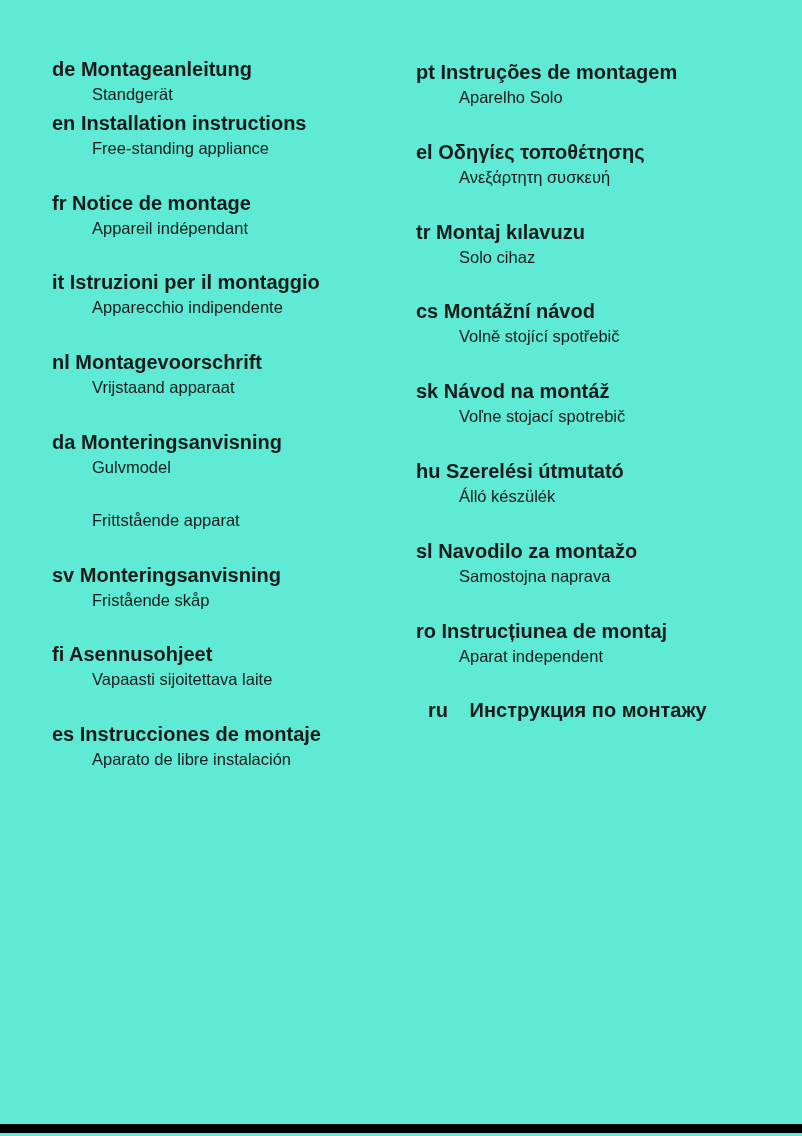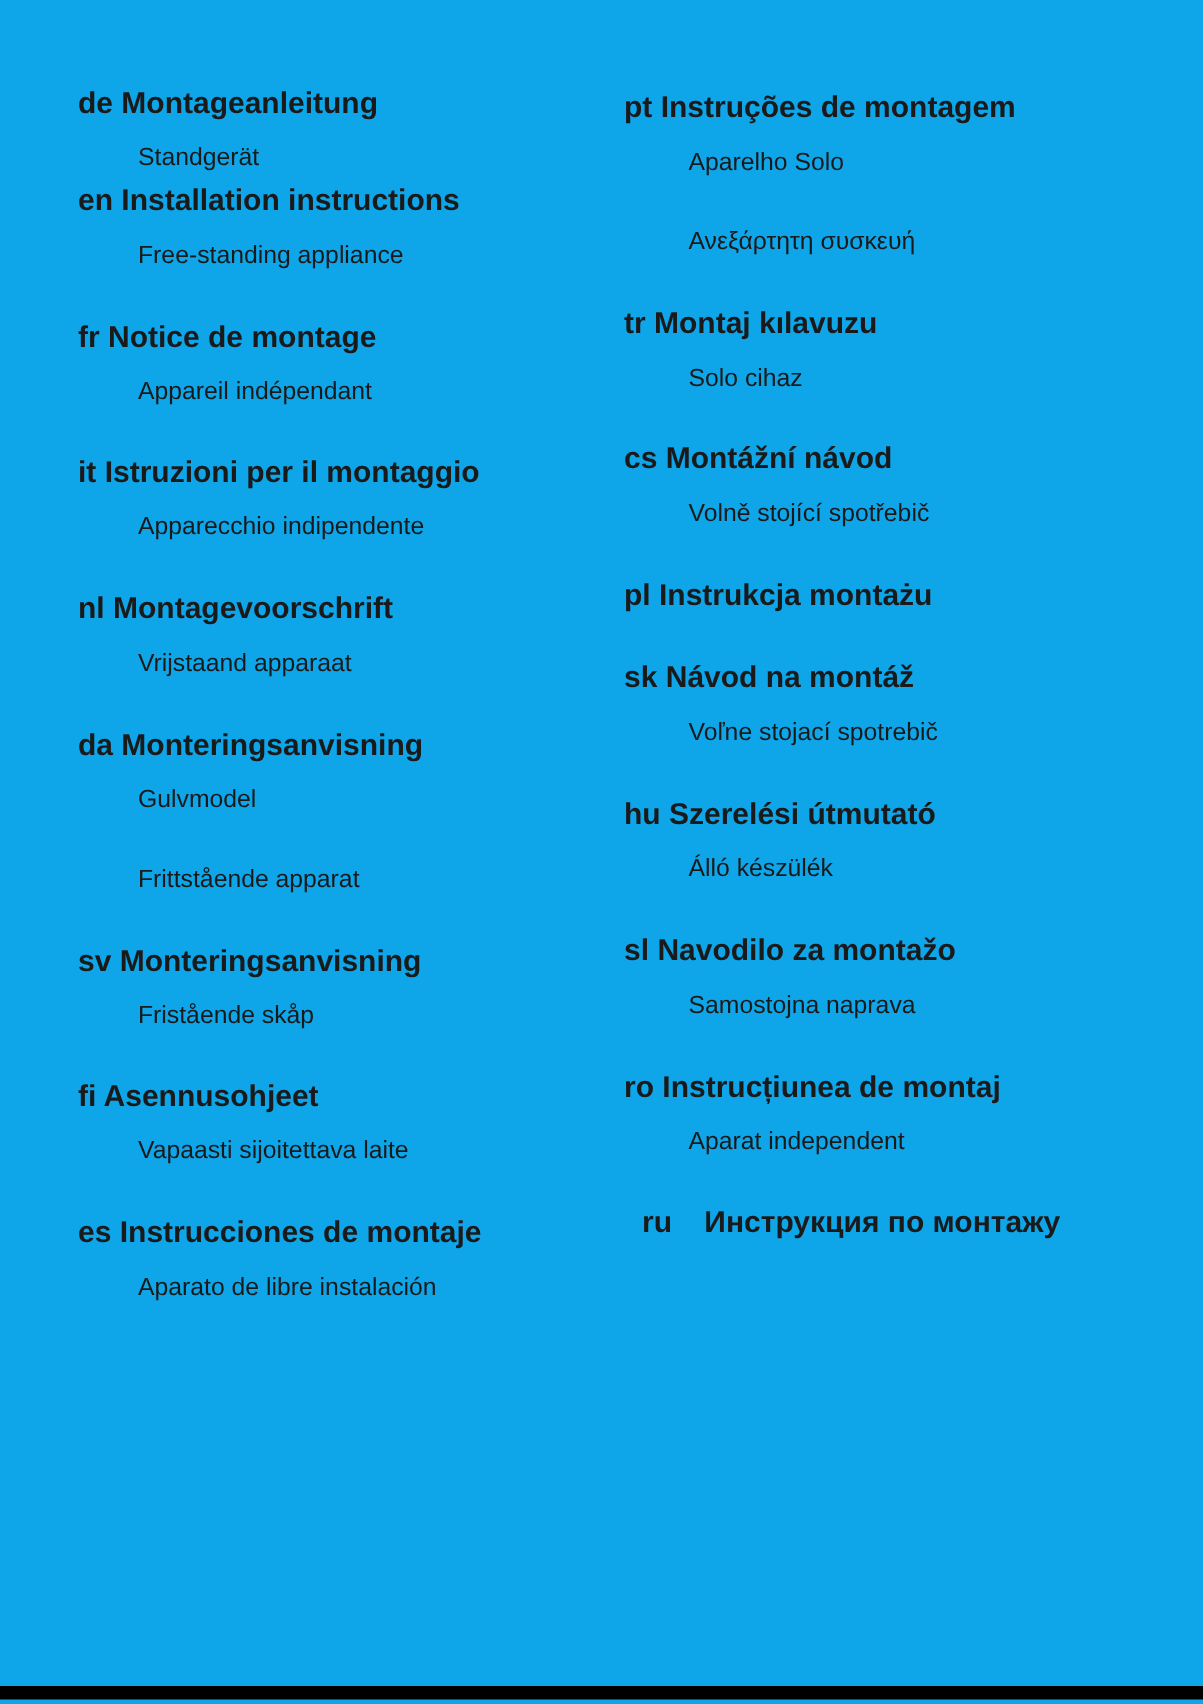--- a/index.html
+++ b/index.html
@@ -11,21 +11,21 @@
     width: 802px;
     height: 1136px;
     position: relative;
     overflow: hidden;
     font-family: "Liberation Sans", sans-serif;
     color: #1a1a1a;
   }
   .page {
     position: absolute;
     inset: 0;
-    background: #0ea5e9;
+    background: #5eead4;
   }
   .columns {
     display: flex;
     padding: 58px 0 0 52px;
     box-sizing: border-box;
   }
   .col {
     box-sizing: border-box;
   }
   .col-left {
@@ -52,21 +52,21 @@
   }
   
   .col-right .entry:last-child .code {
     display: inline-block;
     min-width: 36px;
     margin-left: 12px;
   }
   .entry-subtitle {
     font-size: 16.5px;
     line-height: 1.2;
-    margin-top: 16px;
+    margin-top: 5px;
     padding-left: 40px;
     white-space: nowrap;
   }
   .col-right .entry-subtitle {
     padding-left: 43px;
   }
   .footer-bar {
     position: absolute;
     left: 0;
     right: 0;
@@ -149,41 +149,41 @@
 </div>
     <div class="col col-right">
   <div class="entry">
     <div class="entry-title">
       <span class="code">pt</span><span> </span><span class="title-text">Instruções de montagem</span>
     </div>
     <div class="entry-subtitle">Aparelho Solo</div>
   </div>
 
   <div class="entry">
+    <div class="entry-title">
+      <span class="code">el</span><span> </span><span class="title-text">Οδηγίες τοποθέτησης</span>
+    </div>
     <div class="entry-subtitle">Ανεξάρτητη συσκευή</div>
   </div>
 
   <div class="entry">
     <div class="entry-title">
       <span class="code">tr</span><span> </span><span class="title-text">Montaj kılavuzu</span>
     </div>
     <div class="entry-subtitle">Solo cihaz</div>
   </div>
 
   <div class="entry">
     <div class="entry-title">
       <span class="code">cs</span><span> </span><span class="title-text">Montážní návod</span>
     </div>
     <div class="entry-subtitle">Volně stojící spotřebič</div>
   </div>
 
   <div class="entry">
-    <div class="entry-title">
-      <span class="code">pl</span><span> </span><span class="title-text">Instrukcja montażu</span>
-    </div>
   </div>
 
   <div class="entry">
     <div class="entry-title">
       <span class="code">sk</span><span> </span><span class="title-text">Návod na montáž</span>
     </div>
     <div class="entry-subtitle">Voľne stojací spotrebič</div>
   </div>
 
   <div class="entry">

